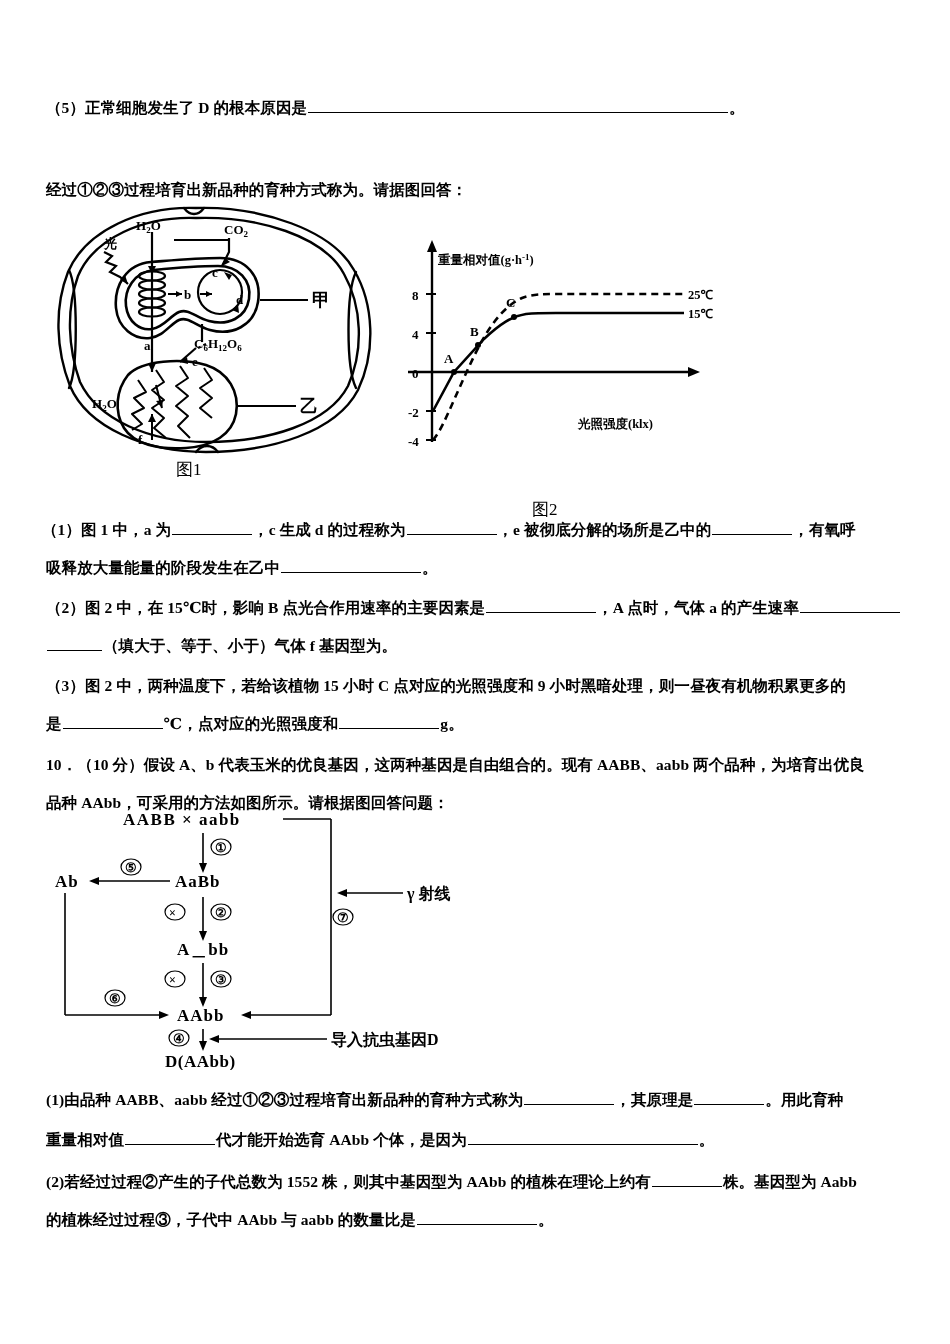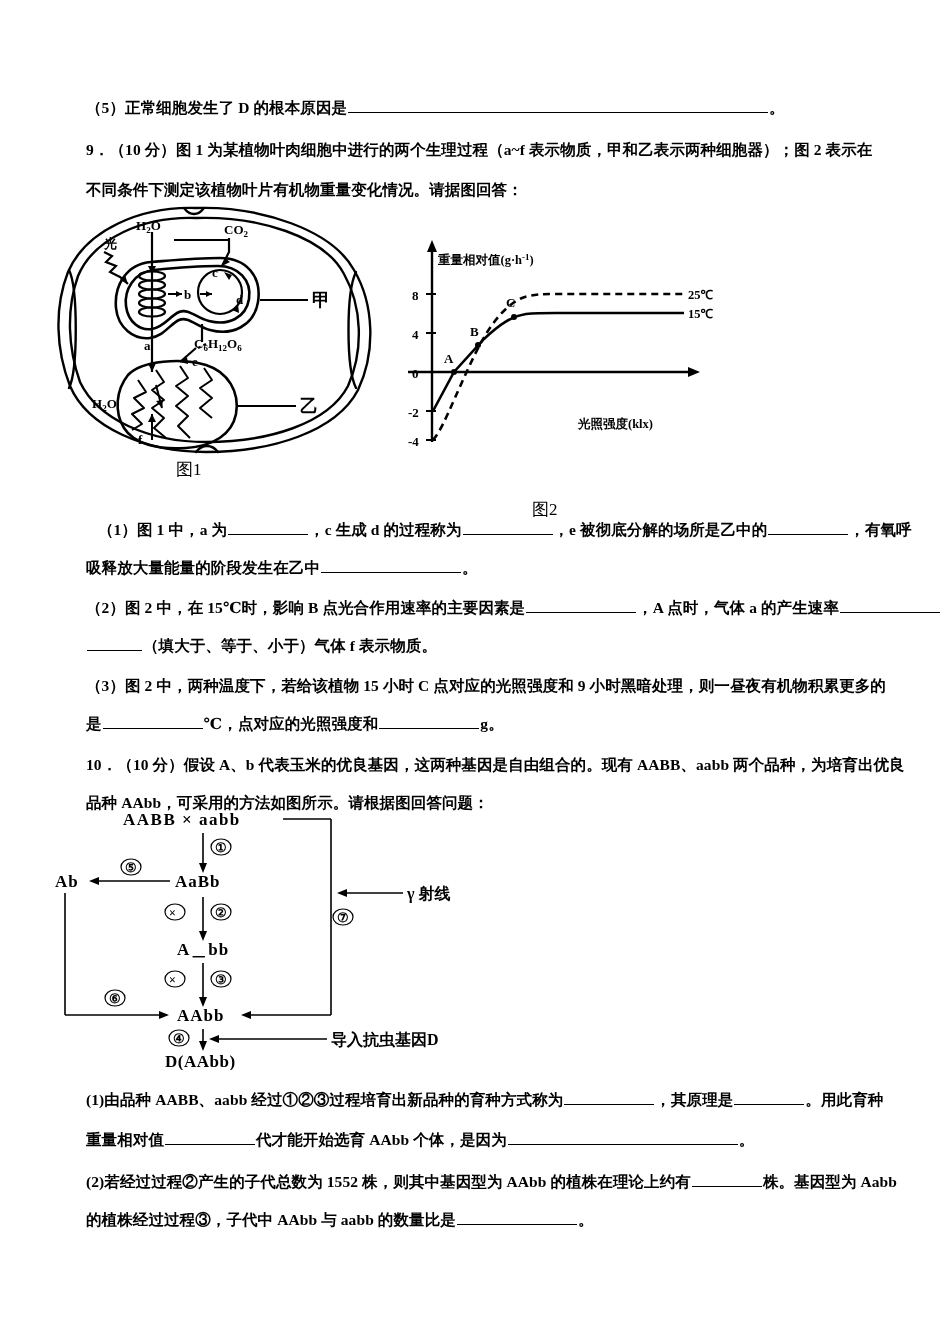--- a/index.html
+++ b/index.html
@@ -22,21 +22,20 @@
     height: 1344px;
   }
   .body-text {
     position: absolute;
     font-family: "Liberation Serif", "DejaVu Serif", serif;
     font-size: 15.5px;
     font-weight: bold;
     line-height: 40px;
     letter-spacing: 0.1px;
     white-space: nowrap;
-    margin-left: 40px;
   }
   .q-num {
     font-weight: bold;
   }
   .blank {
     display: inline-block;
     border-bottom: 1.3px solid #000;
     vertical-align: baseline;
     height: 15px;
     margin: 0 1px;
@@ -72,25 +71,22 @@
 </style>
 </head>
 <body>
 
 <div class="page">
 
   <div class="body-text" style="left:46px; top:88px;">
     <span>（5）正常细胞发生了 D 的根本原因是</span><span class="blank b420"></span><span>。</span>
   </div>
 
-  <div class="body-text" style="left:46px; top:130px;">
-    <span class="q-num">9．</span><span>（10 分）</span><span>图 1 为某植物叶肉细胞中进行的两个生理过程（a~f 表示物质，甲和乙表示两种细胞器）；图 2 表示在</span>
-  </div>
   <div class="body-text" style="left:46px; top:170px;">
-    <span>不同条件下测定该植物叶片有机物重量变化情况。请据图回答：</span>
+    <span>经过①②③过程培育出新品种的育种方式称为。请据图回答：</span>
   </div>
 
   <div class="fig-wrap" style="left:46px; top:200px;">
     <svg class="cell-svg" width="345" height="260" viewBox="0 0 345 260">
       <g fill="none" stroke="#000" stroke-width="2.4" stroke-linecap="round" stroke-linejoin="round">
 
         <path d="M150 8 C 95 6, 40 30, 22 72 C 8 108, 10 150, 24 186
                  C 42 228, 100 252, 160 252 C 225 252, 290 232, 312 190
                  C 330 152, 328 104, 308 70 C 286 30, 215 6, 150 8 Z"></path>
 
@@ -248,32 +244,32 @@
         <text x="46" y="32" font-size="12.5">重量相对值(g·h<tspan font-size="9" dy="-4">-1</tspan><tspan dy="4">)</tspan></text>
         <text x="186" y="196" font-size="12.5">光照强度(klx)</text>
 
         <text x="296" y="67" font-size="12.5">25℃</text>
         <text x="296" y="86" font-size="12.5">15℃</text>
       </g>
     </svg>
     <div class="fig-caption" style="left:140px; top:224px;margin-top:42px;">图2</div>
   </div>
 
-  <div class="body-text" style="left:58px; top:510px;">
+  <div class="body-text" style="left:42px; top:510px;">
     <span>（1）图 1 中，a 为</span><span class="blank b80"></span><span>，c 生成 d 的过程称为</span><span class="blank b90"></span><span>，e 被彻底分解的场所是乙中的</span><span class="blank b80"></span><span>，有氧呼</span>
   </div>
   <div class="body-text" style="left:46px; top:548px;">
     <span>吸释放大量能量的阶段发生在乙中</span><span class="blank b140"></span><span>。</span>
   </div>
 
   <div class="body-text" style="left:46px; top:588px;">
     <span>（2）图 2 中，在 15℃时，影响 B 点光合作用速率的主要因素是</span><span class="blank b110"></span><span>，A 点时，气体 a 的产生速率</span><span class="blank b100"></span>
   </div>
   <div class="body-text" style="left:46px; top:626px;">
-    <span class="blank b55"></span><span>（填大于、等于、小于）气体 f 表示物质。</span>
+    <span class="blank b55"></span><span>（填大于、等于、小于）气体 f 基因型为。</span>
   </div>
 
   <div class="body-text" style="left:46px; top:666px;">
     <span>（3）图 2 中，两种温度下，若给该植物 15 小时 C 点对应的光照强度和 9 小时黑暗处理，则一昼夜有机物积累更多的</span>
   </div>
   <div class="body-text" style="left:46px; top:704px;">
     <span>是</span><span class="blank b100"></span><span>℃，点对应的光照强度和</span><span class="blank b100"></span><span>g。</span>
   </div>
 
   <div class="body-text" style="left:46px; top:745px;text-align:right;">

